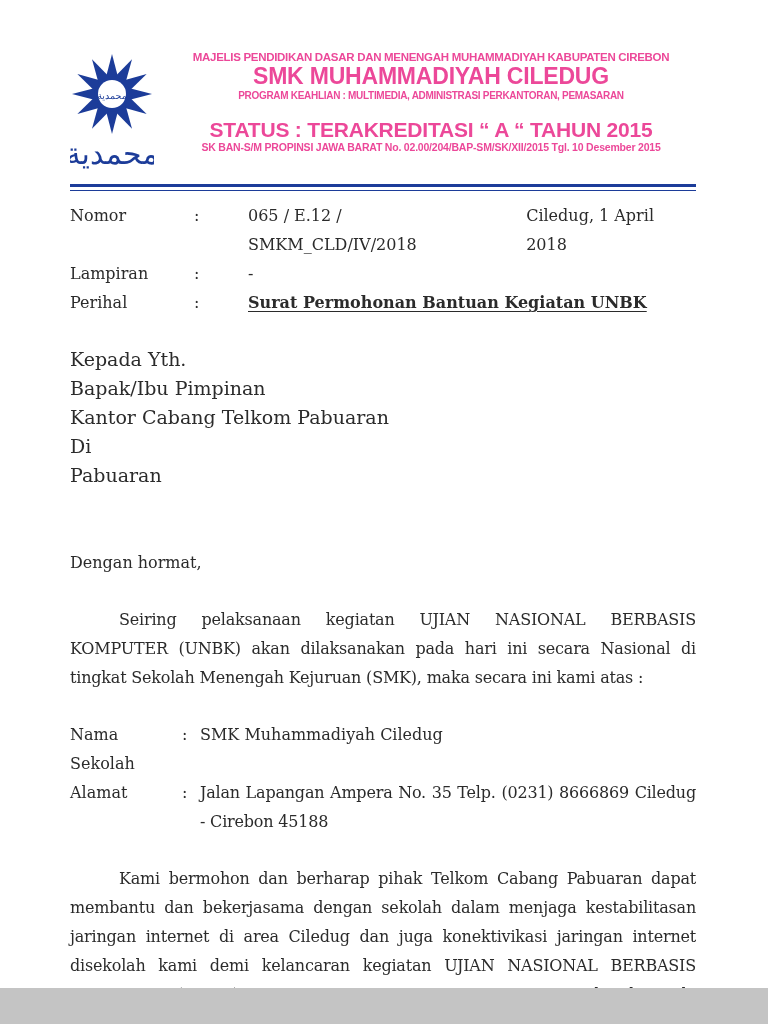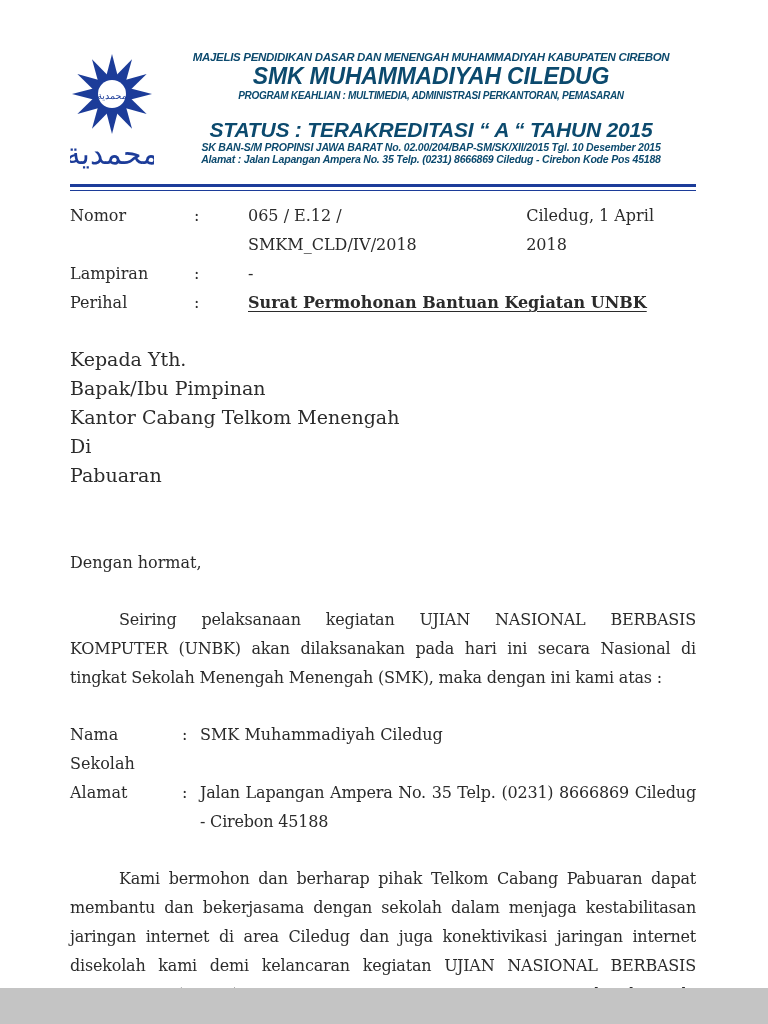--- a/index.html
+++ b/index.html
@@ -15,25 +15,24 @@
     background:#ffffff;
     padding:50px 72px 0 70px;
     overflow:hidden;
   }
   
   .letterhead { display:flex; align-items:flex-start; }
   .logo-wrap { width:96px; flex:0 0 auto; padding-top:2px; }
   .lh-text {
     flex:1;
     text-align:center;
-    color:#0c4a6e;
+    color:#ec4899;
     font-family:"Liberation Sans", sans-serif;
     font-weight:bold;
     white-space:nowrap;
-    font-style:italic;
   }
   .lh1 { font-size:11.5px; letter-spacing:-0.3px; line-height:1.25; }
   .lh2 { font-size:23px;  letter-spacing:-0.2px; line-height:1.05; }
   .lh3 { font-size:10px;  letter-spacing:-0.3px; line-height:1.2; margin-top:1px; }
   .lh4 { font-size:21px;  letter-spacing:-0.2px; line-height:1.1; margin-top:16px; }
   .lh5 { font-size:10.5px; letter-spacing:-0.2px; line-height:1.2; }
   .rule {
     margin-top:6px;
     height:7px;
     border-top:3px solid #1c3c99;
@@ -97,21 +96,20 @@
         </g>
         <text x="42" y="112" text-anchor="middle" font-size="30" fill="#1c3c99">محمدية</text>
       </svg>
     </div>
     <div class="lh-text">
       <div class="lh1">MAJELIS PENDIDIKAN DASAR DAN MENENGAH MUHAMMADIYAH KABUPATEN CIREBON</div>
       <div class="lh2">SMK MUHAMMADIYAH CILEDUG</div>
       <div class="lh3">PROGRAM KEAHLIAN : MULTIMEDIA, ADMINISTRASI PERKANTORAN, PEMASARAN</div>
       <div class="lh4">STATUS : TERAKREDITASI “ A “ TAHUN 2015</div>
       <div class="lh5">SK BAN-S/M PROPINSI JAWA BARAT No. 02.00/204/BAP-SM/SK/XII/2015 Tgl. 10 Desember 2015</div>
-      <div class="lh5">Alamat : Jalan Lapangan Ampera No. 35 Telp. (0231) 8666869 Ciledug - Cirebon Kode Pos 45188</div>
     </div>
   </header>
 
   <div class="rule"></div>
 
   <section class="meta">
     <div class="meta-row">
       <span class="m-label">Nomor</span>
       <span class="m-colon">:</span>
       <span class="m-value">065 / E.12 / SMKM_CLD/IV/2018</span>
@@ -125,28 +123,28 @@
     <div class="meta-row">
       <span class="m-label">Perihal</span>
       <span class="m-colon">:</span>
       <span class="m-value perihal-value">Surat Permohonan Bantuan Kegiatan UNBK</span>
     </div>
   </section>
 
   <section class="recipient">
     <div>Kepada Yth.</div>
     <div>Bapak/Ibu Pimpinan</div>
-    <div>Kantor Cabang Telkom Menengah</div>
+    <div>Kantor Cabang Telkom Pabuaran</div>
     <div>Di</div>
     <div>Pabuaran</div>
   </section>
 
   <p class="salutation">Dengan hormat,</p>
 
-  <p class="para">Seiring pelaksanaan kegiatan UJIAN NASIONAL BERBASIS KOMPUTER (UNBK) akan dilaksanakan pada hari ini secara Nasional di tingkat Sekolah Menengah Menengah (SMK), maka dengan ini kami atas :</p>
+  <p class="para">Seiring pelaksanaan kegiatan UJIAN NASIONAL BERBASIS KOMPUTER (UNBK) akan dilaksanakan pada hari ini secara Nasional di tingkat Sekolah Menengah Kejuruan (SMK), maka secara ini kami atas :</p>
 
   <section class="info">
     <div class="info-row">
       <span class="i-label">Nama Sekolah</span>
       <span class="i-colon">:</span>
       <span class="i-value">SMK Muhammadiyah Ciledug</span>
     </div>
     <div class="info-row">
       <span class="i-label">Alamat</span>
       <span class="i-colon">:</span>

